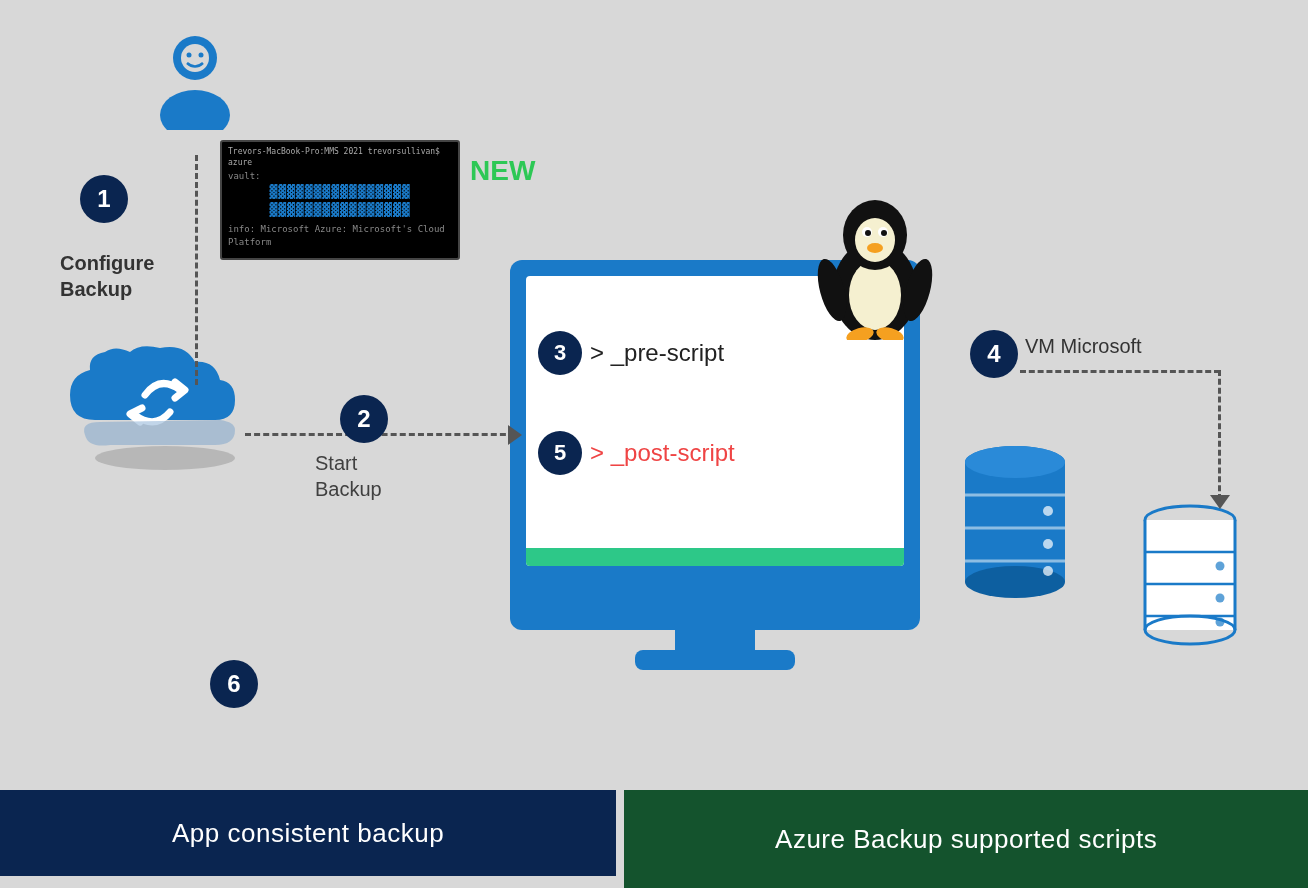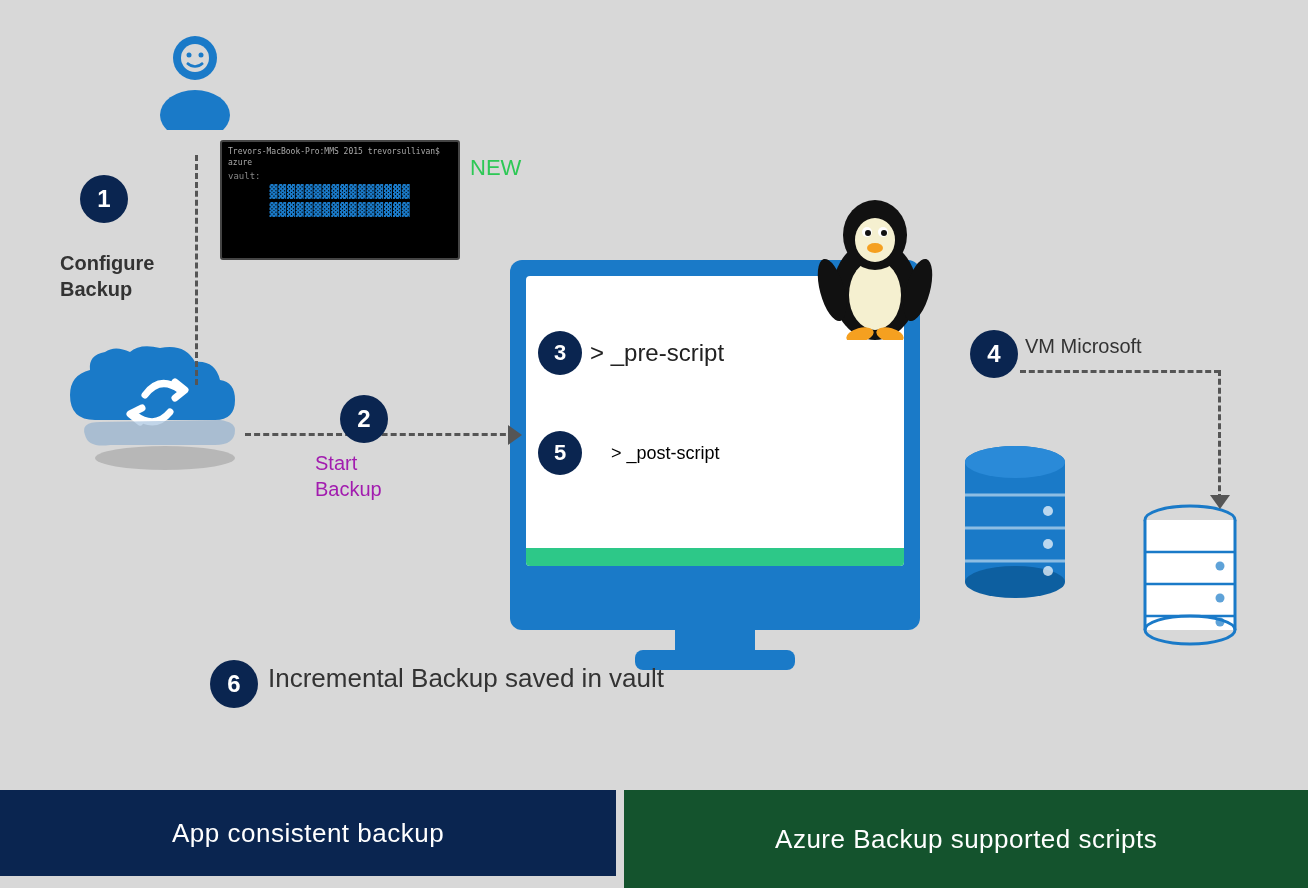--- a/index.html
+++ b/index.html
@@ -128,21 +128,21 @@
     
     .step2-circle {
       top: 395px;
       left: 340px;
     }
     .step2-label {
       position: absolute;
       top: 450px;
       left: 315px;
       font-size: 20px;
-      color: #a21caf;
+      color: #404040;
       font-weight: 500;
       line-height: 1.3;
     }
 
     
     .monitor-container {
       position: absolute;
       top: 260px;
       left: 510px;
     }
@@ -276,23 +276,23 @@
     }
     .terminal-title {
       color: #aaa;
       font-size: 8px;
       margin-bottom: 2px;
     }
     .new-badge {
       position: absolute;
       top: 155px;
       left: 470px;
-      font-size: 22px;
+      font-size: 28px;
       color: #2dc855;
-      font-weight: normal;
+      font-weight: bold;
       text-align: right;
     }
 
     
     .cloud-svg {
       position: absolute;
       top: 340px;
       left: 60px;
     }
 
@@ -331,24 +331,25 @@
   <div class="step-circle step1-circle">
     <span>1</span>
   </div>
 
   <div class="step1-label">
     Configure<br>Backup
   </div>
 
   <div class="terminal-img">
     <div class="terminal-content">
-      <div class="terminal-title">Trevors-MacBook-Pro:MMS 2015 trevorsullivan$ azure</div>
+      <div class="terminal-title">Trevors-MacBook-Pro:MMS 2021 trevorsullivan$ azure</div>
       <div style="color:#888">vault:</div>
       <div style="color:#1a7ac8; font-size:13px; letter-spacing:1px; text-align:center;">▓▓▓▓▓▓▓▓▓▓▓▓▓▓▓▓</div>
       <div style="color:#1a7ac8; font-size:13px; letter-spacing:1px; text-align:center;">▓▓▓▓▓▓▓▓▓▓▓▓▓▓▓▓</div>
+      <div style="color:#888; margin-top:4px;">info:  Microsoft Azure: Microsoft's Cloud Platform</div>
     </div>
   </div>
 
   <div class="new-badge">NEW</div>
 
   <div class="dashed-line-v"></div>
 
   <div class="cloud-svg">
     <svg width="200" height="130" viewBox="0 0 200 130">
 
@@ -380,21 +381,21 @@
     <div class="monitor-body">
       <div class="monitor-screen">
 
         <div style="position:absolute; top:55px; left:12px; display:flex; align-items:center; gap:8px;">
           <div style="width:44px;height:44px;border-radius:50%;background:#0a2550;color:white;display:flex;align-items:center;justify-content:center;font-size:22px;font-weight:bold;flex-shrink:0;">3</div>
           <span style="font-size:24px;font-weight:500;color:#222;">&gt; _pre-script</span>
         </div>
 
         <div style="position:absolute; top:155px; left:12px; display:flex; align-items:center; gap:8px;">
           <div style="width:44px;height:44px;border-radius:50%;background:#0a2550;color:white;display:flex;align-items:center;justify-content:center;font-size:22px;font-weight:bold;flex-shrink:0;">5</div>
-          <span style="font-size:18px;font-weight:500;color:#000000;margin-left:21px;">&gt; _post-script</span>
+          <span style="font-size:24px;font-weight:500;color:#ef4444;">&gt; _post-script</span>
         </div>
         <div class="monitor-screen-bar"></div>
       </div>
     </div>
     <div class="monitor-stand"></div>
   </div>
 
   <div class="penguin-container">
     <svg width="130" height="160" viewBox="0 0 130 160">
 
@@ -462,21 +463,20 @@
       <line x1="5" y1="116" x2="95" y2="116" stroke="#1a7ac8" stroke-width="2.5"></line>
       <circle cx="80" cy="66" r="4.5" fill="#1a7ac8" opacity="0.7"></circle>
       <circle cx="80" cy="98" r="4.5" fill="#1a7ac8" opacity="0.7"></circle>
       <circle cx="80" cy="122" r="4.5" fill="#1a7ac8" opacity="0.7"></circle>
     </svg>
   </div>
 
   <div class="step-circle step6-circle">
     <span>6</span>
   </div>
-  <div class="step6-label">Incremental Backup saved in vault</div>
 
 </div>
 
 <div class="bottom-bar">
   <div class="bottom-left">
     <span class="bottom-label">App consistent backup</span>
   </div>
   <div class="bottom-right">
     <span class="bottom-label">Azure Backup supported scripts</span>
   </div>

